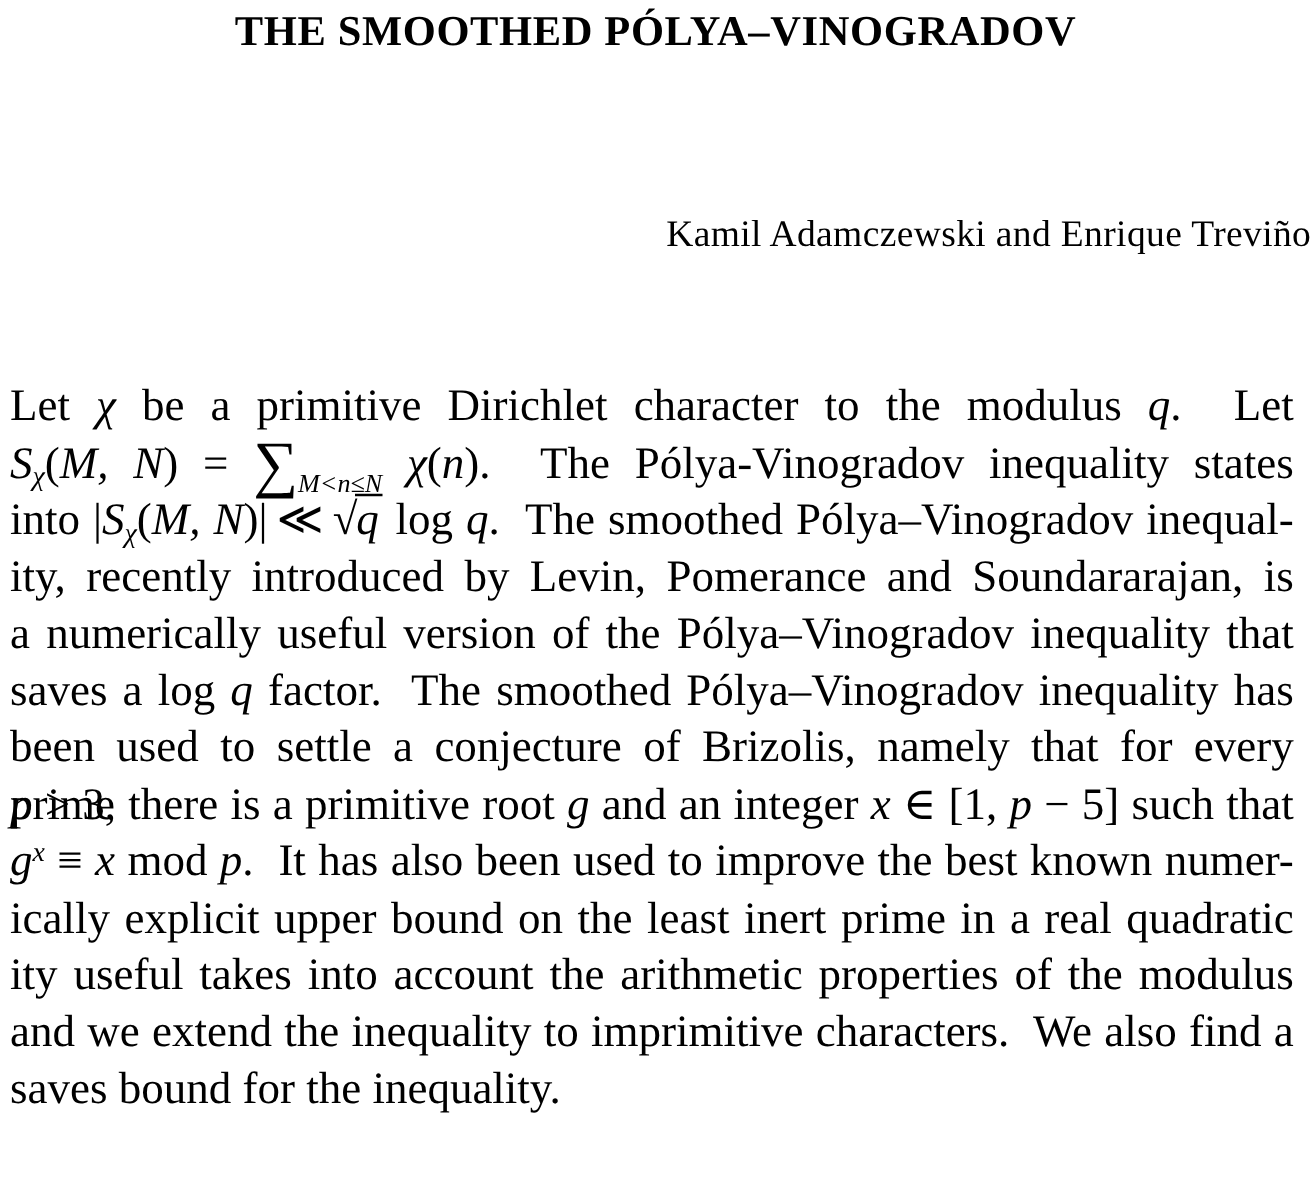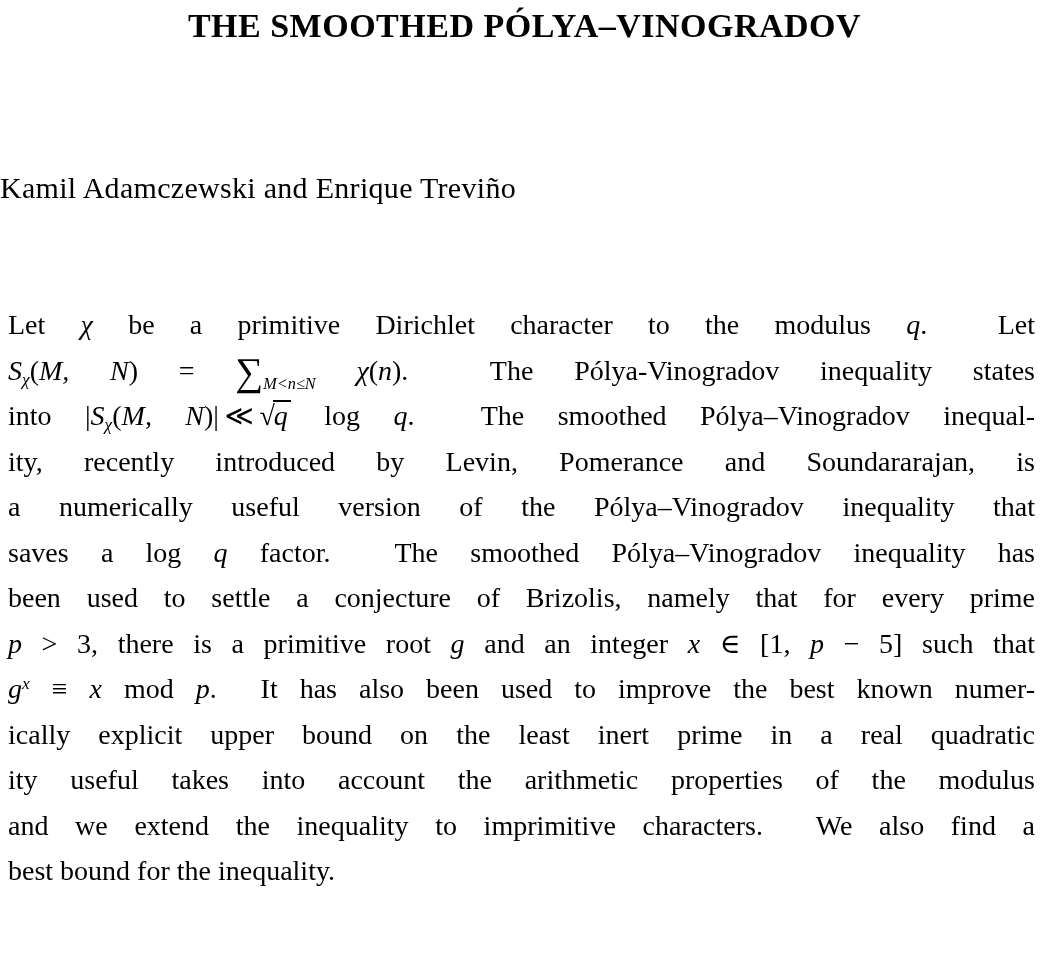--- a/index.html
+++ b/index.html
@@ -25,31 +25,31 @@
     font-weight: bold;
     font-size: 34px;
     line-height: 48px;
     letter-spacing: 0.5px;
   }
   .authors {
     position: absolute;
     top: 170px;
     left: 0;
     width: 100%;
-    text-align: left;
+    text-align: right;
     font-size: 30px;
     line-height: 36px;
     letter-spacing: 0.3px;
   }
   .abstract {
     position: absolute;
     top: 302px;
     left: 8px;
     width: 1027px;
-    font-size: 28px;
+    font-size: 36px;
   }
   .abs-line {
     height: 45.5px;
     line-height: 45.5px;
     text-align: justify;
     text-align-last: justify;
     white-space: normal;
   }
   .abs-line.last {
     text-align: left;
@@ -110,16 +110,16 @@
       <div class="abs-line"><span>into |</span><span class="r-it">S</span><span class="r-sub">χ</span><span>(</span><span class="r-it">M, N</span><span>)| ≪ </span><span class="r-rad">√</span><span class="r-sqrt">q</span><span> log </span><span class="r-it">q</span><span>.&nbsp; The smoothed Pólya–Vinogradov inequal-</span></div>
       <div class="abs-line"><span>ity, recently introduced by Levin, Pomerance and Soundararajan, is</span></div>
       <div class="abs-line"><span>a numerically useful version of the Pólya–Vinogradov inequality that</span></div>
       <div class="abs-line"><span>saves a log </span><span class="r-it">q</span><span> factor.&nbsp; The smoothed Pólya–Vinogradov inequality has</span></div>
       <div class="abs-line"><span>been used to settle a conjecture of Brizolis, namely that for every prime</span></div>
       <div class="abs-line"><span class="r-it">p</span><span> &gt; 3, there is a primitive root </span><span class="r-it">g</span><span> and an integer </span><span class="r-it">x</span><span> ∈ [1, </span><span class="r-it">p</span><span> − 5] such that</span></div>
       <div class="abs-line"><span class="r-it">g</span><span class="r-sup">x</span><span> ≡ </span><span class="r-it">x</span><span> mod </span><span class="r-it">p</span><span>.&nbsp; It has also been used to improve the best known numer-</span></div>
       <div class="abs-line"><span>ically explicit upper bound on the least inert prime in a real quadratic</span></div>
       <div class="abs-line"><span>ity useful takes into account the arithmetic properties of the modulus</span></div>
       <div class="abs-line"><span>and we extend the inequality to imprimitive characters.&nbsp; We also find a</span></div>
-      <div class="abs-line last"><span>best bound for the inequality.</span></div>
+      <div class="abs-line last"><span>saves bound for the inequality.</span></div>
     </div>
 
 </div>
 
 </body></html>

